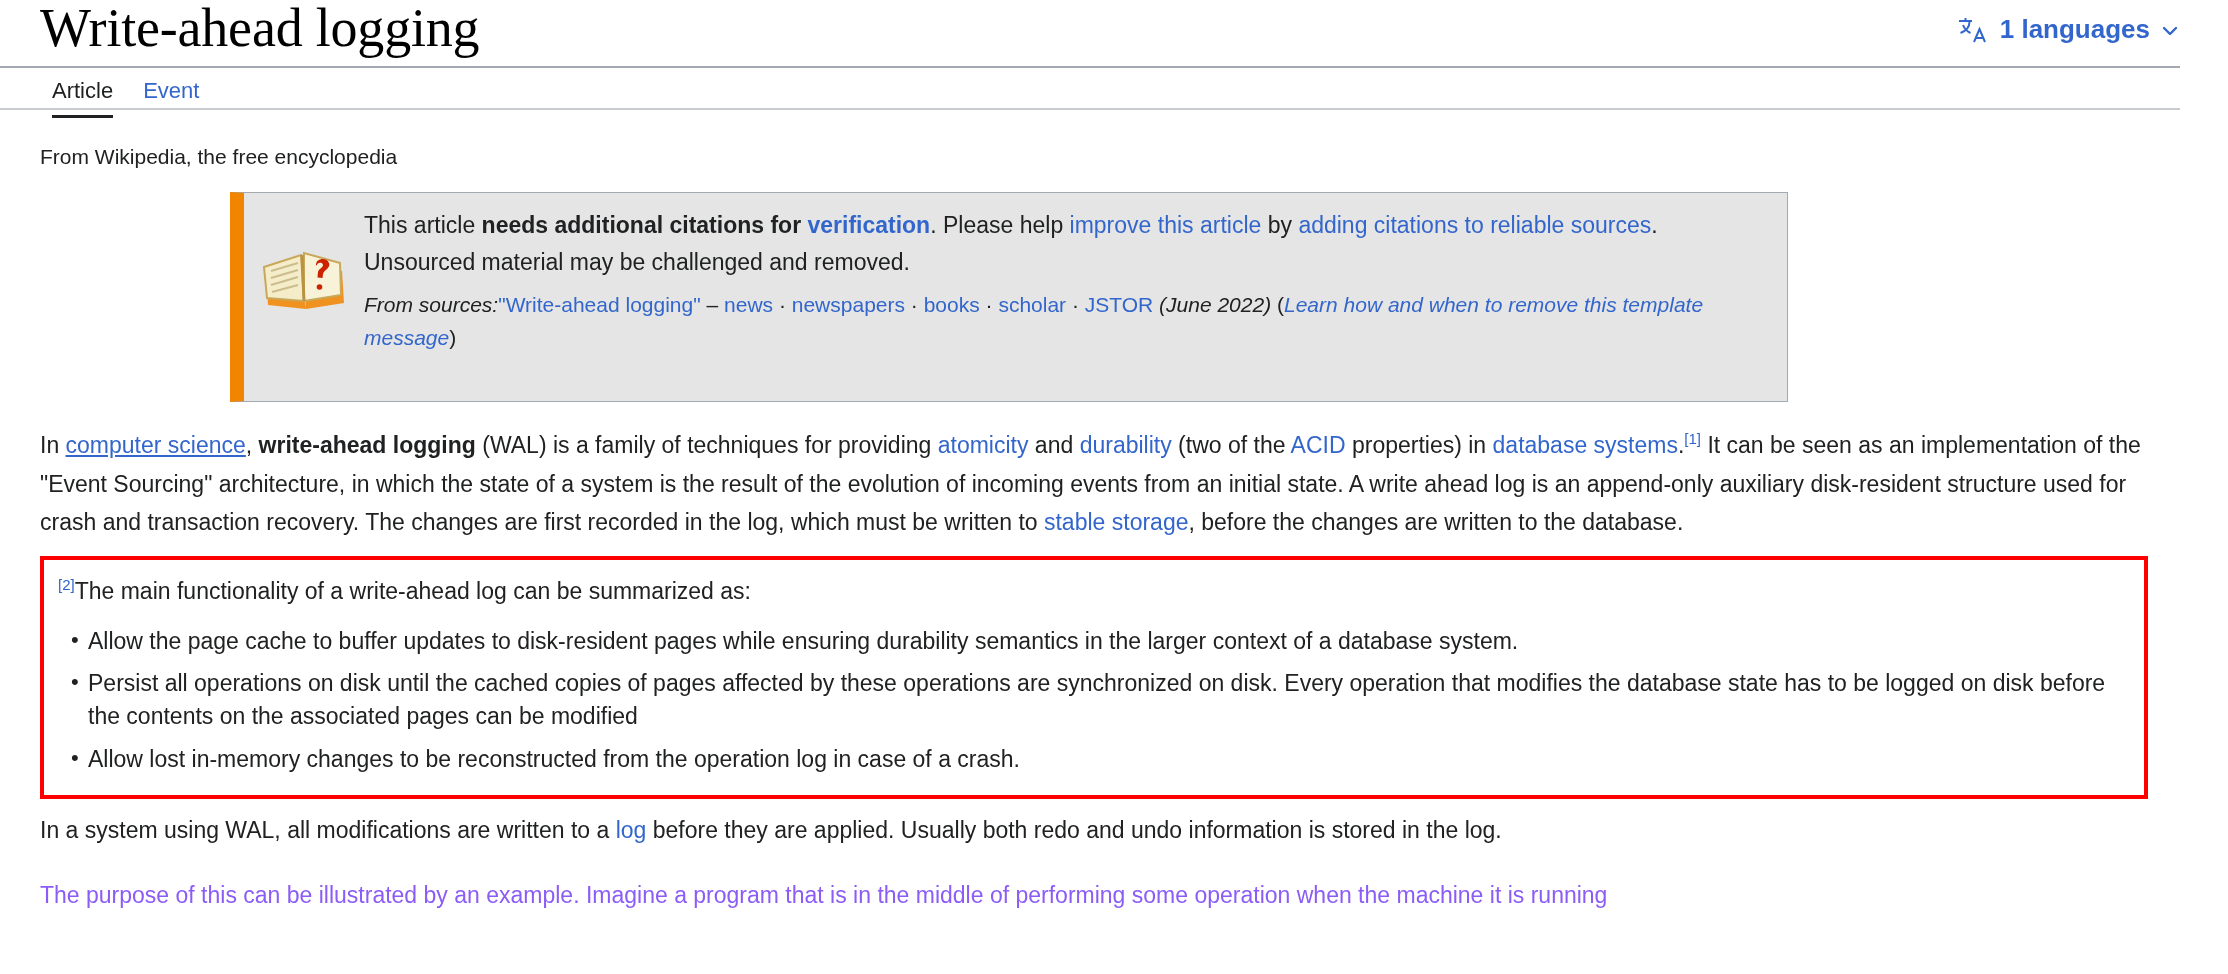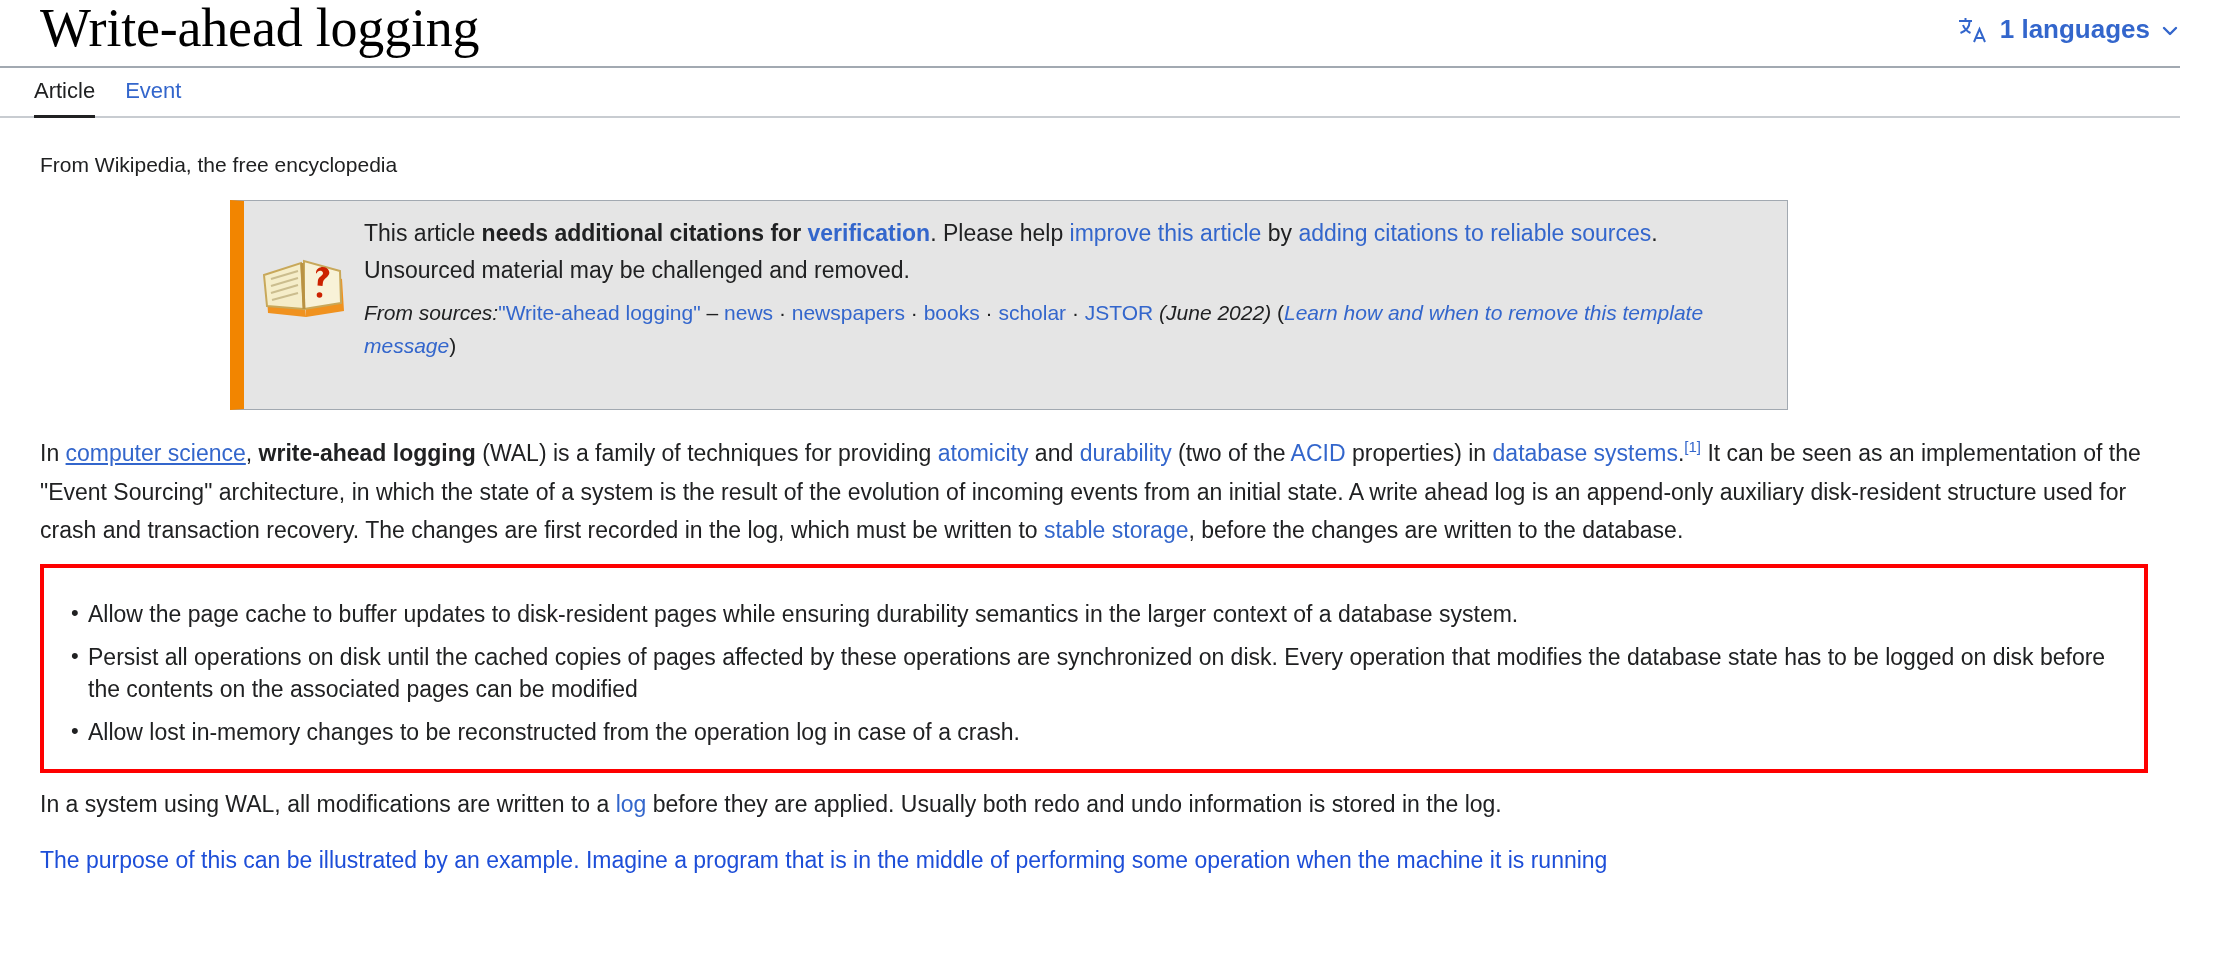--- a/index.html
+++ b/index.html
@@ -65,22 +65,22 @@
     height: 20px;
     position: relative;
     top: 1px;
   }
   .chev svg { display:block; }
 
   
   .tabs-row {
     position: relative;
     margin: 0 48px 0 0;
-    padding-left: 34px;
-    height: 50px;
+    padding-left: 52px;
+    height: 42px;
     border-bottom: 2px solid #c8ccd1;
     display: flex;
     align-items: flex-start;
     justify-content: space-between;
     box-sizing: border-box;
   }
   .tabs-left, .tabs-right {
     display: flex;
     align-items: flex-start;
   }
@@ -219,22 +219,22 @@
 
   .after-box {
     font-size: 23px;
     line-height: 1.5;
     margin-top: 14px;
     color: #202122;
   }
   .clipped {
     font-size: 23px;
     line-height: 1.5;
-    margin-top: 22px;
-    color: #1d4ed8;
+    margin-top: 30px;
+    color: #8b5cf6;
   }
 </style>
 </head>
 <body>
 
 <div class="page">
 
   <div class="title-row">
     <h1 class="page-title">Write-ahead logging</h1>
     <div class="lang-selector">
@@ -312,20 +312,23 @@
           </div>
         </div>
       </div>
     </div>
 
     <div class="para">
       <span>In </span><span class="lnk lnk-ul">computer science</span><span>, </span><span class="bold">write-ahead logging</span><span> (WAL) is a family of techniques for providing </span><span class="lnk">atomicity</span><span> and </span><span class="lnk">durability</span><span> (two of the </span><span class="lnk">ACID</span><span> properties) in </span><span class="lnk">database systems</span><span>.</span><sup class="ref">[1]</sup><span> It can be seen as an implementation of the "Event Sourcing" architecture, in which the state of a system is the result of the evolution of incoming events from an initial state. A write ahead log is an append-only auxiliary disk-resident structure used for crash and transaction recovery. The changes are first recorded in the log, which must be written to </span><span class="lnk">stable storage</span><span>, before the changes are written to the database.</span>
     </div>
 
     <div class="redbox">
+      <div class="lead">
+        <sup class="ref">[2]</sup><span>The main functionality of a write-ahead log can be summarized as:</span>
+      </div>
       <ul class="bullets">
         <li>Allow the page cache to buffer updates to disk-resident pages while ensuring durability semantics in the larger context of a database system.</li>
         <li>Persist all operations on disk until the cached copies of pages affected by these operations are synchronized on disk. Every operation that modifies the database state has to be logged on disk before the contents on the associated pages can be modified</li>
         <li>Allow lost in-memory changes to be reconstructed from the operation log in case of a crash.</li>
       </ul>
     </div>
 
     <div class="after-box">
       <span>In a system using WAL, all modifications are written to a </span><span class="lnk">log</span><span> before they are applied. Usually both redo and undo information is stored in the log.</span>
     </div>

